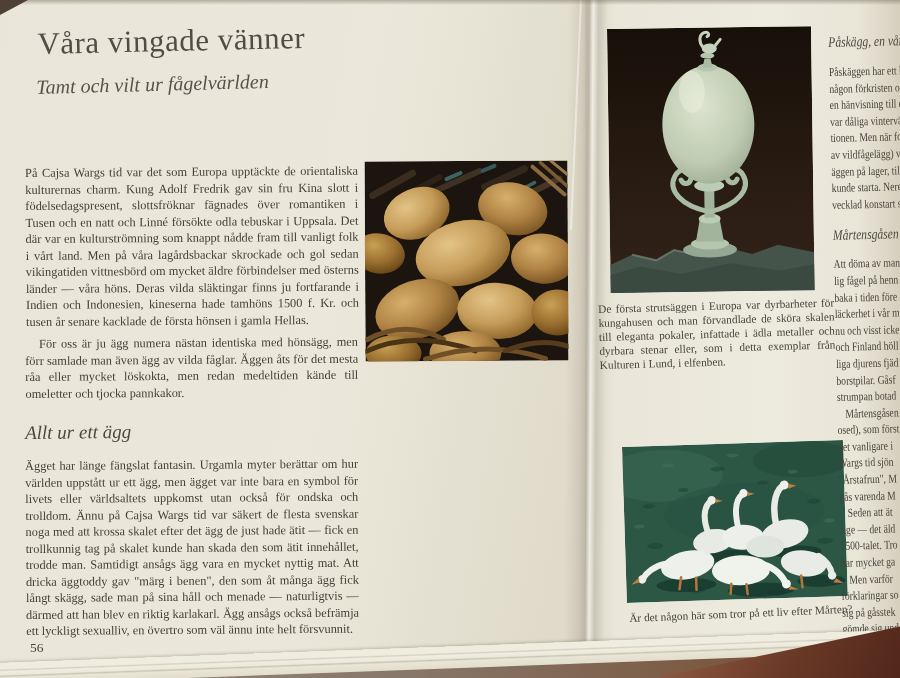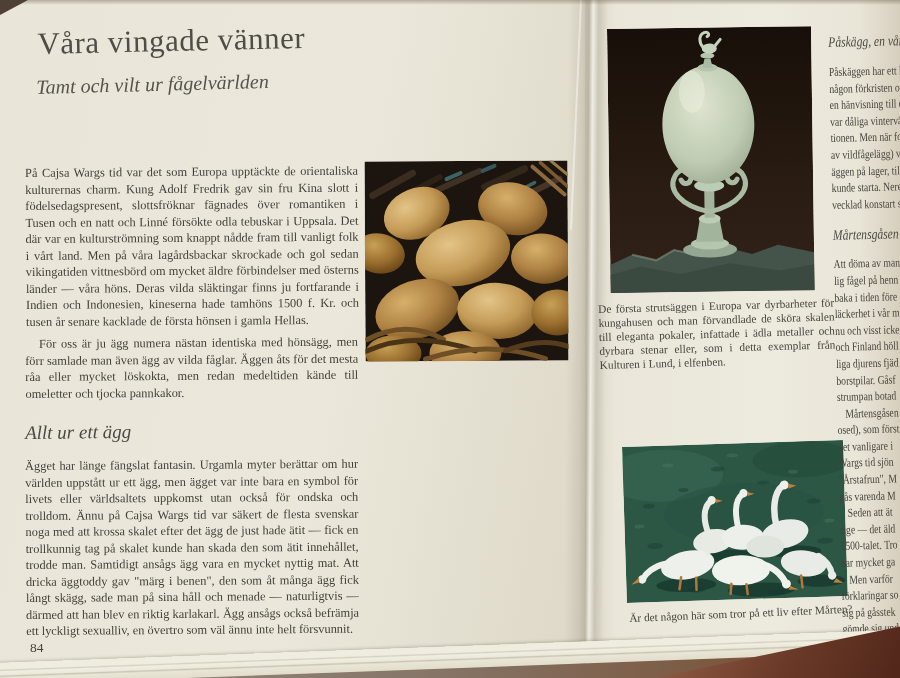--- a/index.html
+++ b/index.html
@@ -72,21 +72,21 @@
   <div class="page page-left">
     <h1 class="title">Våra vingade vänner</h1>
     <h2 class="subtitle">Tamt och vilt ur fågelvärlden</h2>
 
     <p class="bodytext p1">På Cajsa Wargs tid var det som Europa upptäckte de orientaliska kulturernas charm. Kung Adolf Fredrik gav sin fru Kina slott i födelsedagspresent, slottsfröknar fägnades över romantiken i Tusen och en natt och Linné försökte odla tebuskar i Uppsala. Det där var en kulturströmning som knappt nådde fram till vanligt folk i vårt land. Men på våra lagårdsbackar skrockade och gol sedan vikingatiden vittnesbörd om mycket äldre förbindelser med österns länder — våra höns. Deras vilda släktingar finns ju fortfarande i Indien och Indonesien, kineserna hade tamhöns 1500 f. Kr. och tusen år senare kacklade de första hönsen i gamla Hellas.</p>
     <p class="bodytext p2">För oss är ju ägg numera nästan identiska med hönsägg, men förr samlade man även ägg av vilda fåglar. Äggen åts för det mesta råa eller mycket löskokta, men redan medeltiden kände till omeletter och tjocka pannkakor.</p>
 
     <h3 class="section-h">Allt ur ett ägg</h3>
     <p class="bodytext p3">Ägget har länge fängslat fantasin. Urgamla myter berättar om hur världen uppstått ur ett ägg, men ägget var inte bara en symbol för livets eller världsaltets uppkomst utan också för ondska och trolldom. Ännu på Cajsa Wargs tid var säkert de flesta svenskar noga med att krossa skalet efter det ägg de just hade ätit — fick en trollkunnig tag på skalet kunde han skada den som ätit innehållet, trodde man. Samtidigt ansågs ägg vara en mycket nyttig mat. Att dricka äggtoddy gav "märg i benen", den som åt många ägg fick långt skägg, sade man på sina håll och menade — naturligtvis — därmed att han blev en riktig karlakarl. Ägg ansågs också befrämja ett lyckligt sexualliv, en övertro som väl ännu inte helt försvunnit.</p>
 
-    <div class="pageno">84</div>
+    <div class="pageno">56</div>
 
     <div class="photo egg-basket" title="Bruna ägg i en flätad korg">
       <svg viewBox="0 0 203 200" width="203" height="200">
         <rect width="203" height="200" fill="#1c140e"></rect>
         <g stroke-linecap="round">
           <path d="M8,34 L48,12" stroke="#3a2d20" stroke-width="7"></path>
           <path d="M30,40 L75,16" stroke="#2e2217" stroke-width="6"></path>
           <path d="M70,30 L115,10" stroke="#3f3124" stroke-width="6"></path>
           <path d="M120,26 L160,8" stroke="#34281c" stroke-width="7"></path>
           <path d="M150,40 L195,18" stroke="#46362a" stroke-width="6"></path>

